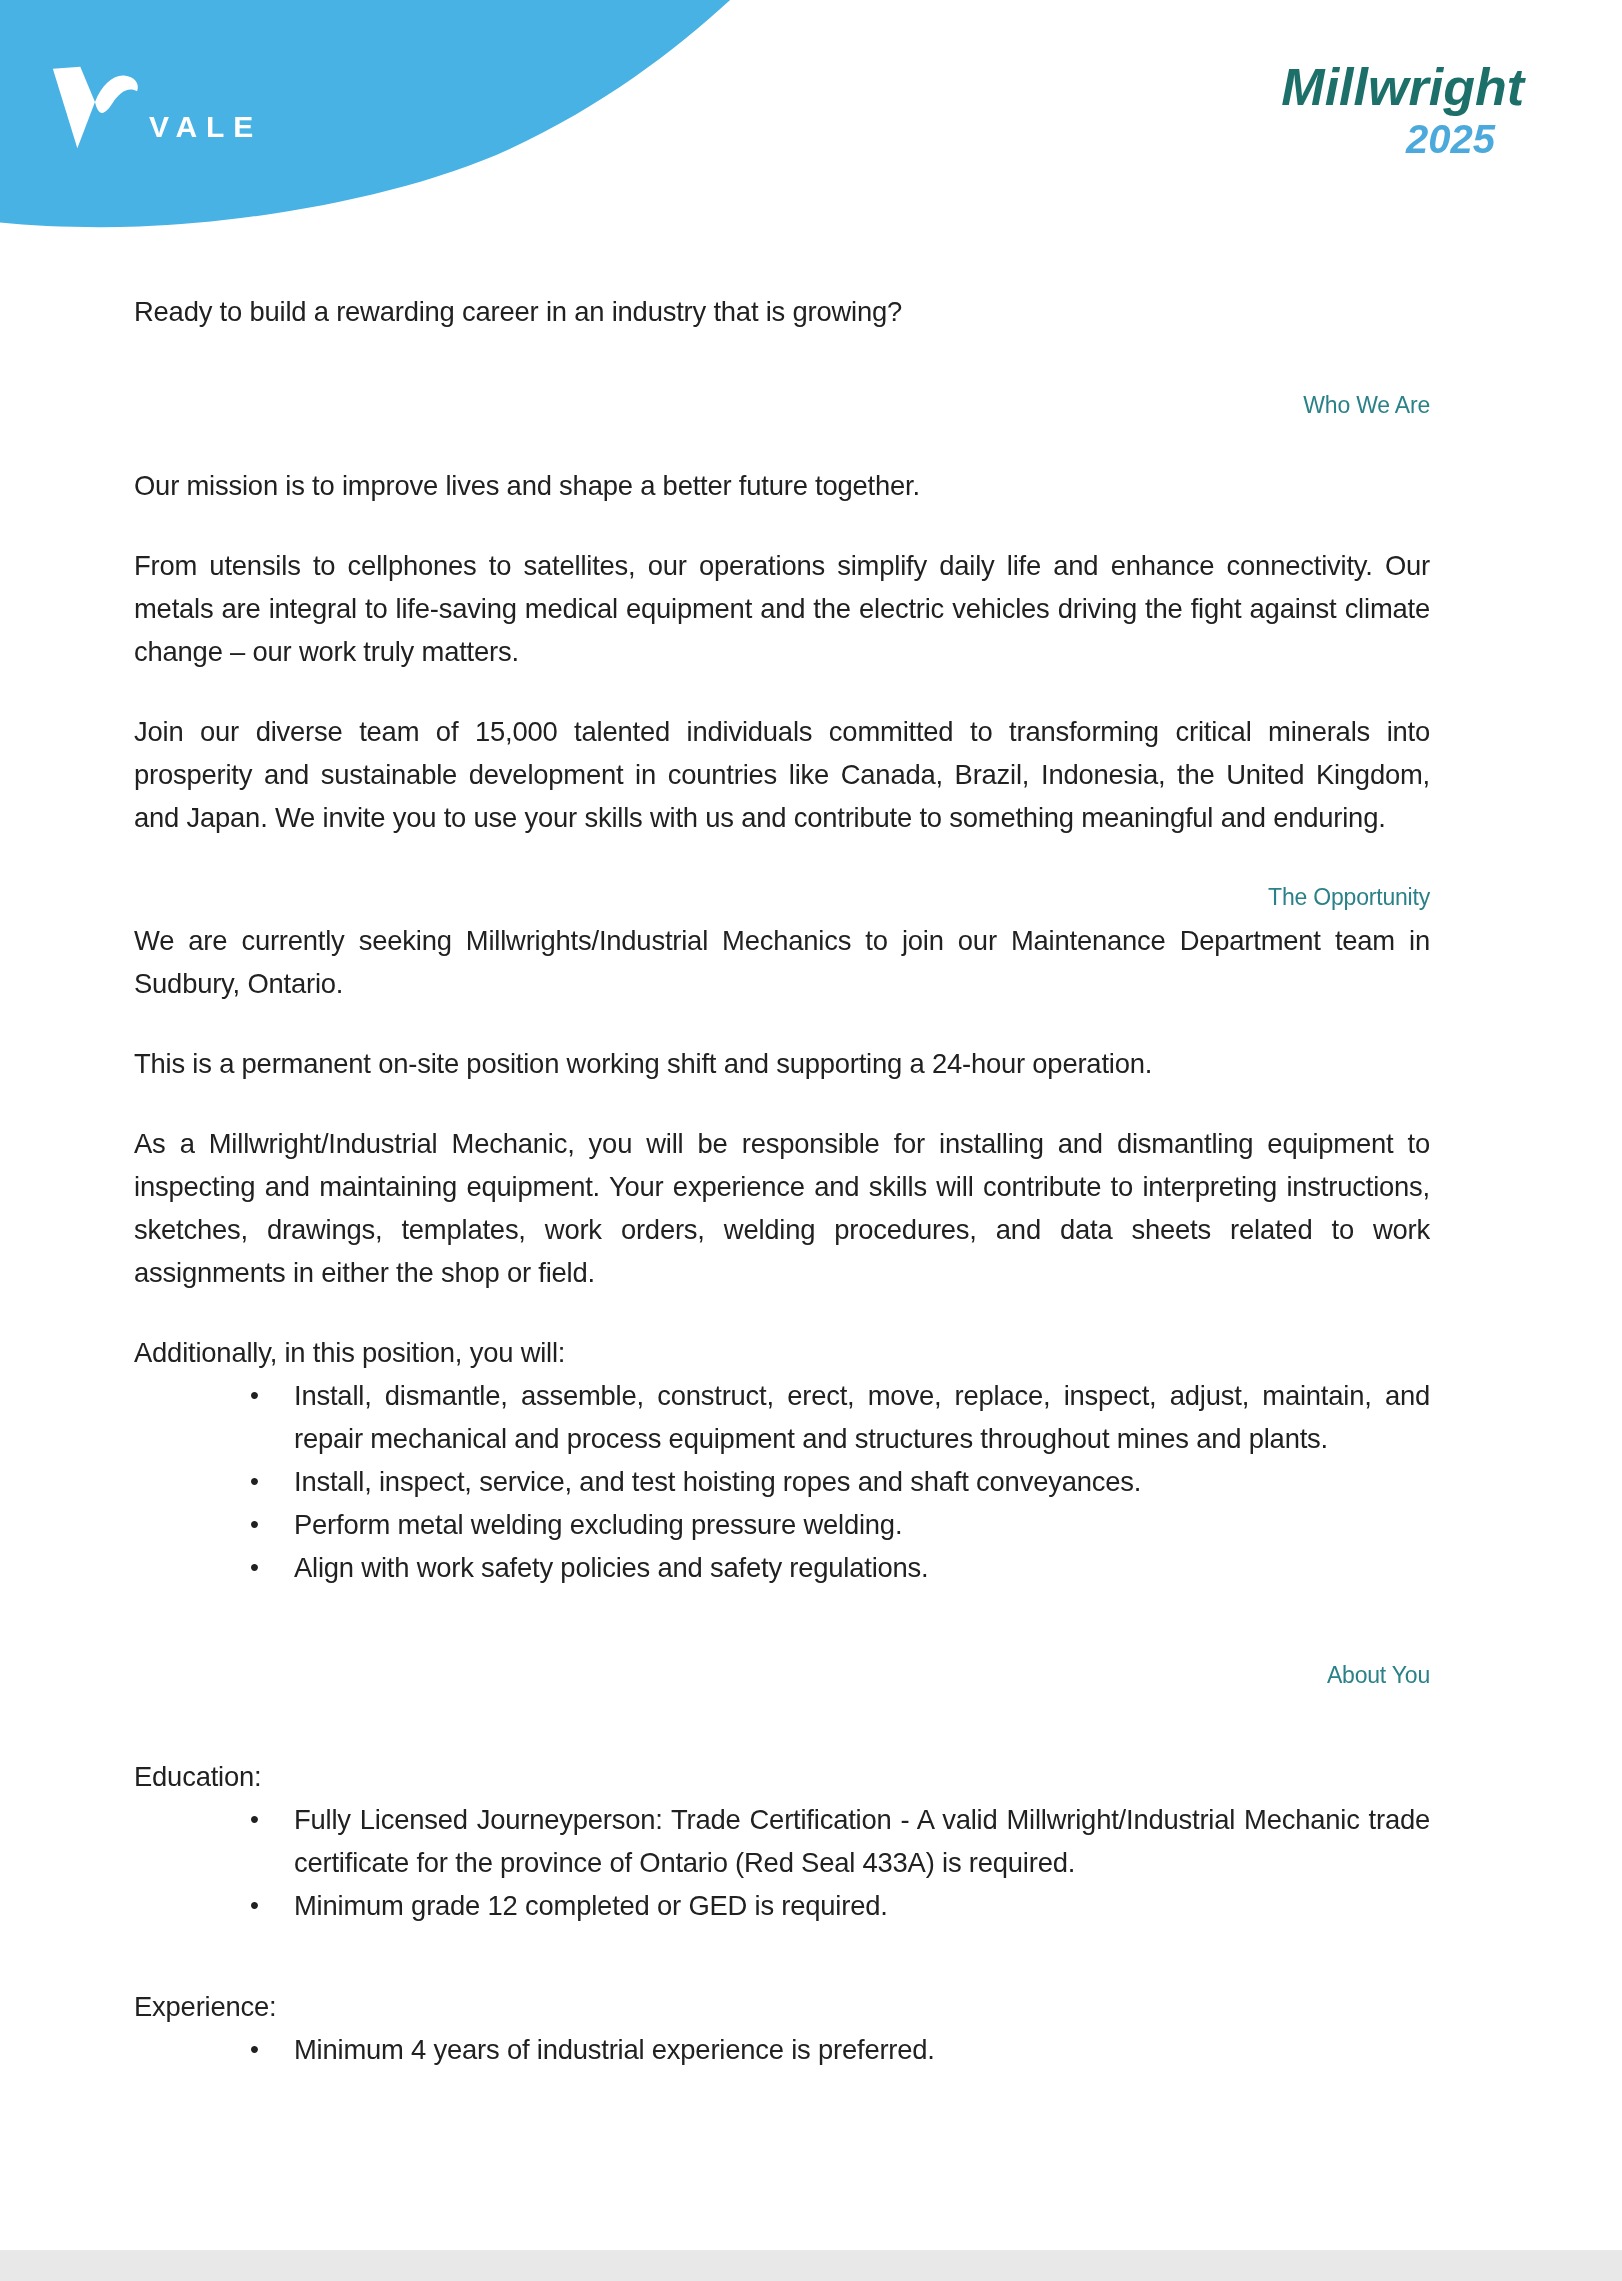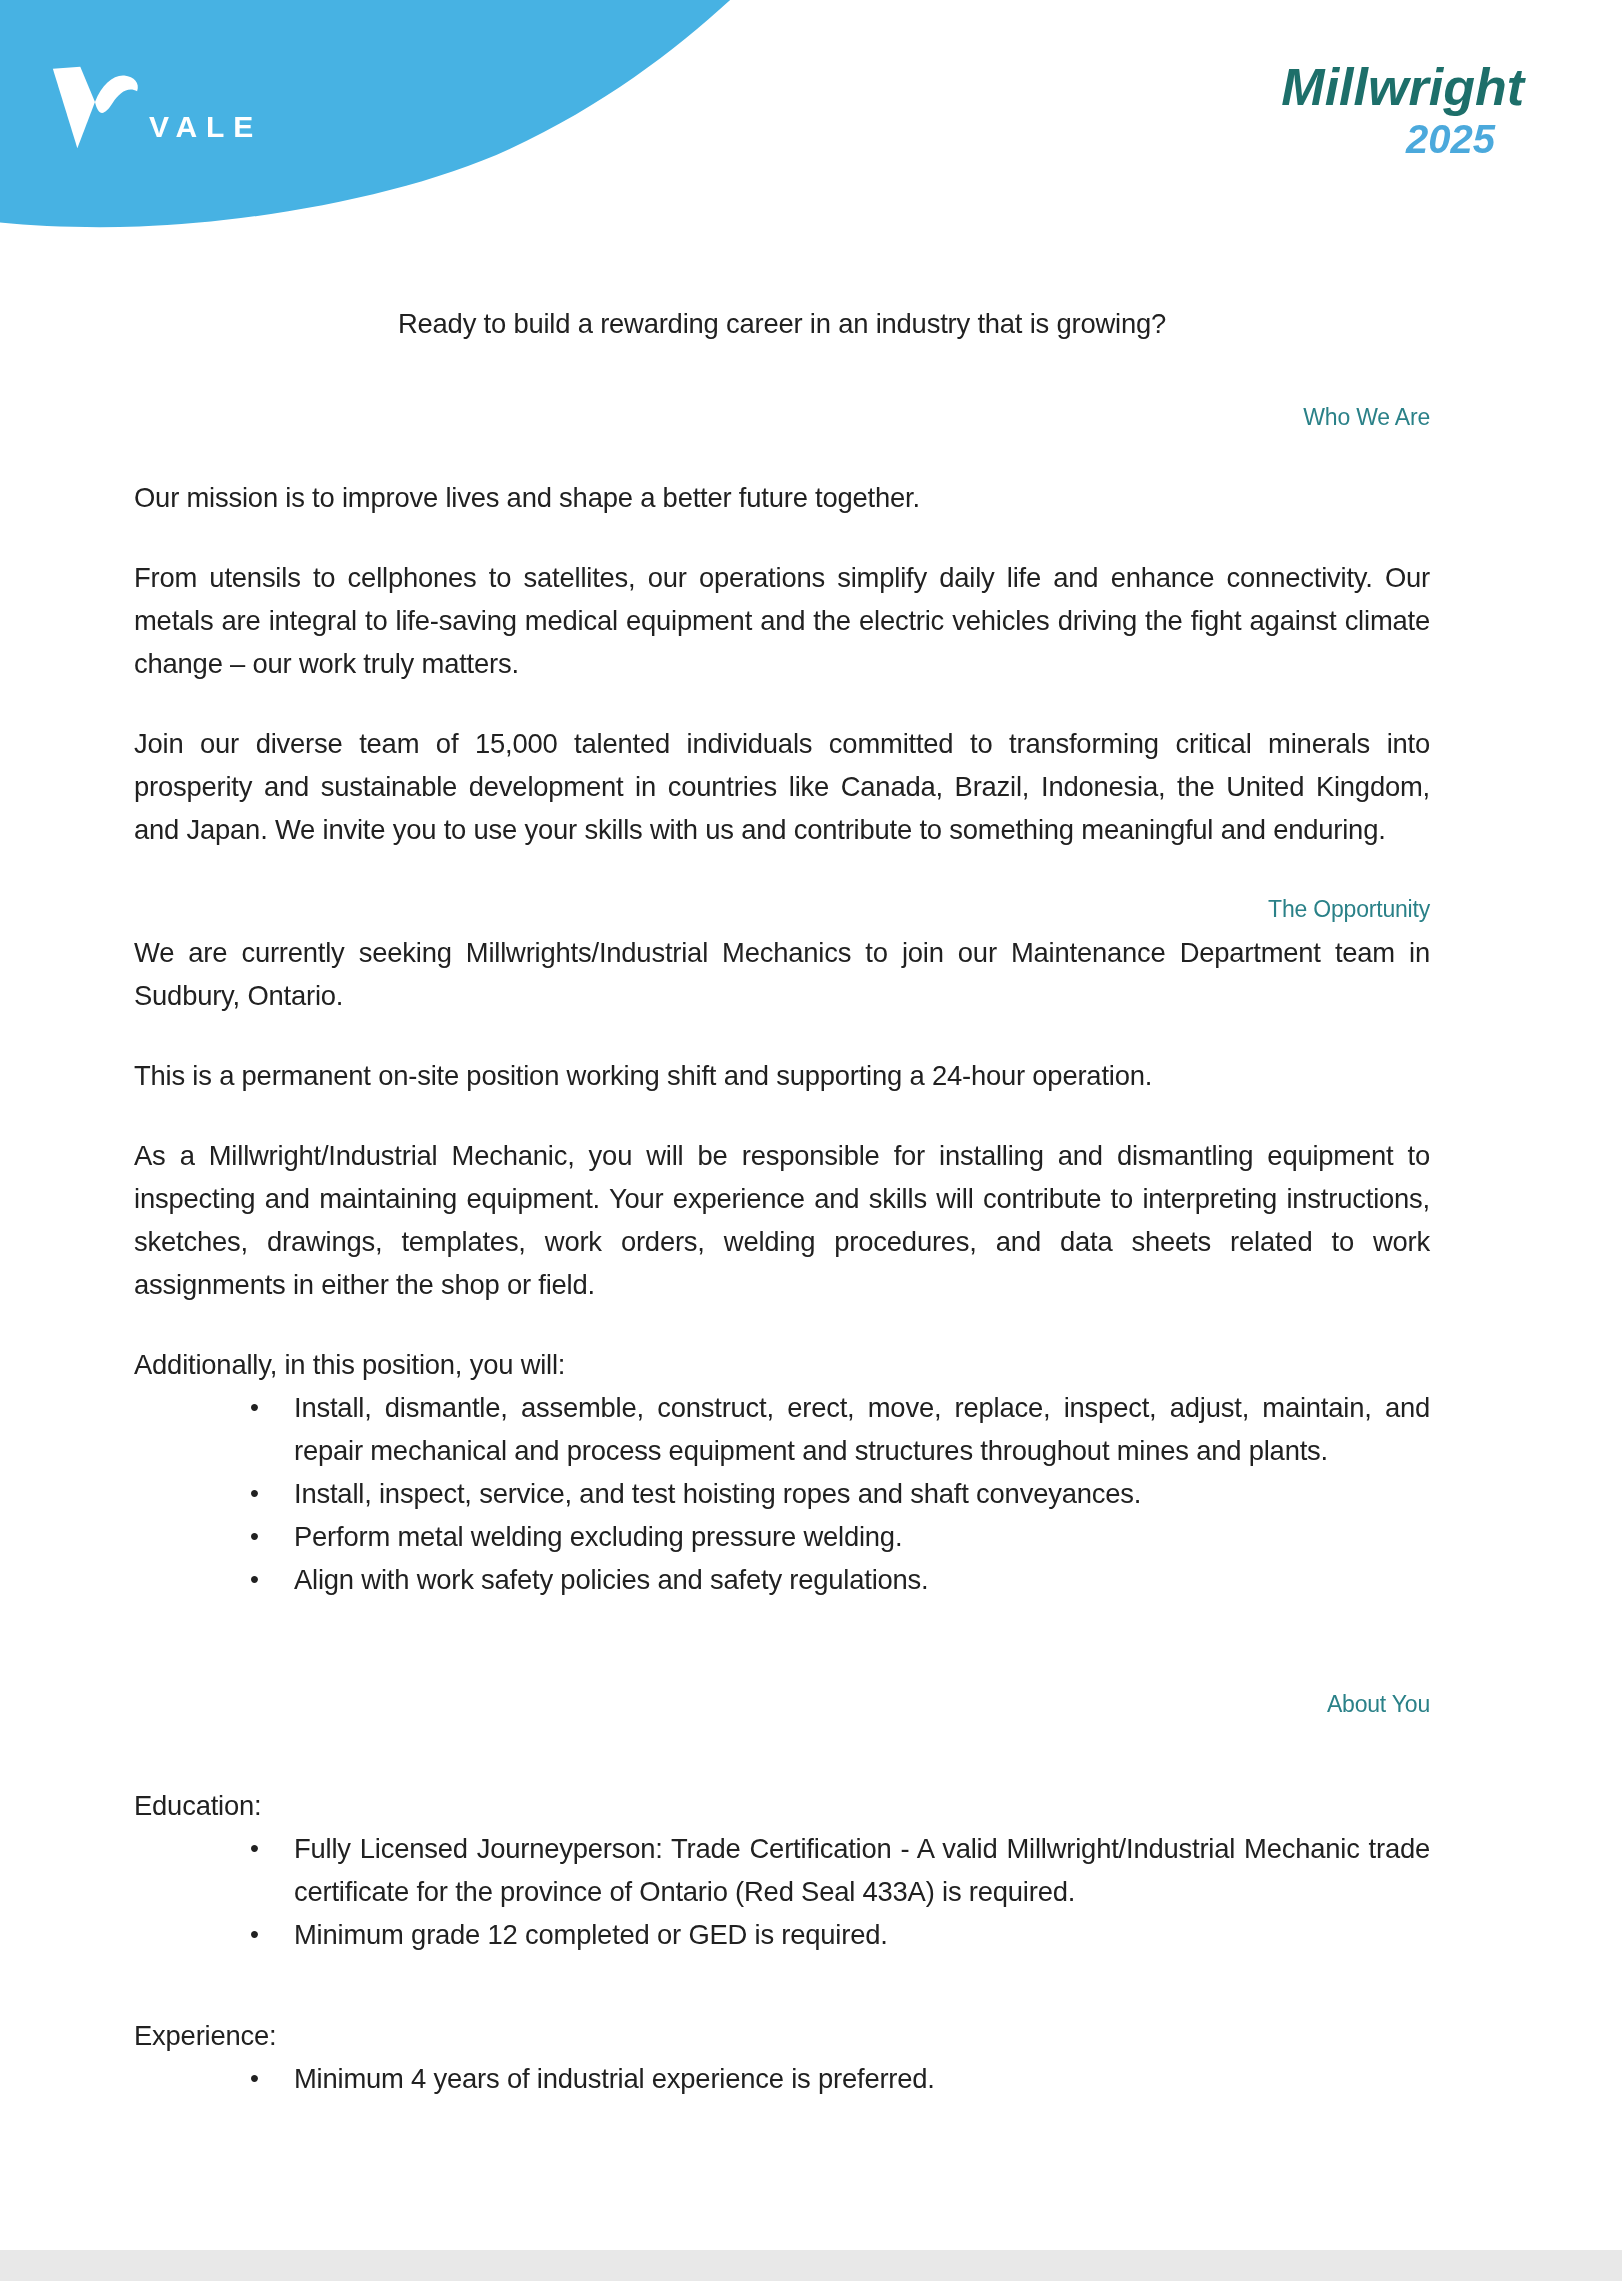--- a/index.html
+++ b/index.html
@@ -30,27 +30,27 @@
     color:#4BA9DC; line-height:1.15; padding-right:29px;
   }
   
   .content {
     position:absolute; left:134px; top:290px; width:1296px;
     font-size:27.4px; line-height:43px; letter-spacing:-0.2px;
     text-align:justify;
   }
   .para { margin:37px 0 0 0; }
   .para.first { margin-top:0; }
-  .intro-line { margin:12px; text-align:center; }
+  .intro-line { margin:0; text-align:left; }
   .section-heading {
     margin:51px 0 0 0; font-size:23px; font-weight:400;
     color:#2A8188; text-align:right; line-height:43px;
   }
   .section-heading.tight { margin-top:37px; }
-  .section-heading.about-gap { margin-top:82px; }
+  .section-heading.about-gap { margin-top:65px; }
   .sub-label { margin:58px 0 0 0; text-align:left; }
   .bullet-list { margin:0; padding:0; list-style:none; }
   .bullet-item { position:relative; padding-left:160px; margin:0; }
   .bullet-dot {
     position:absolute; left:116px; top:0;
     font-size:25.5px; line-height:43px; color:#212121;
   }
 </style>
 </head>
 <body>

